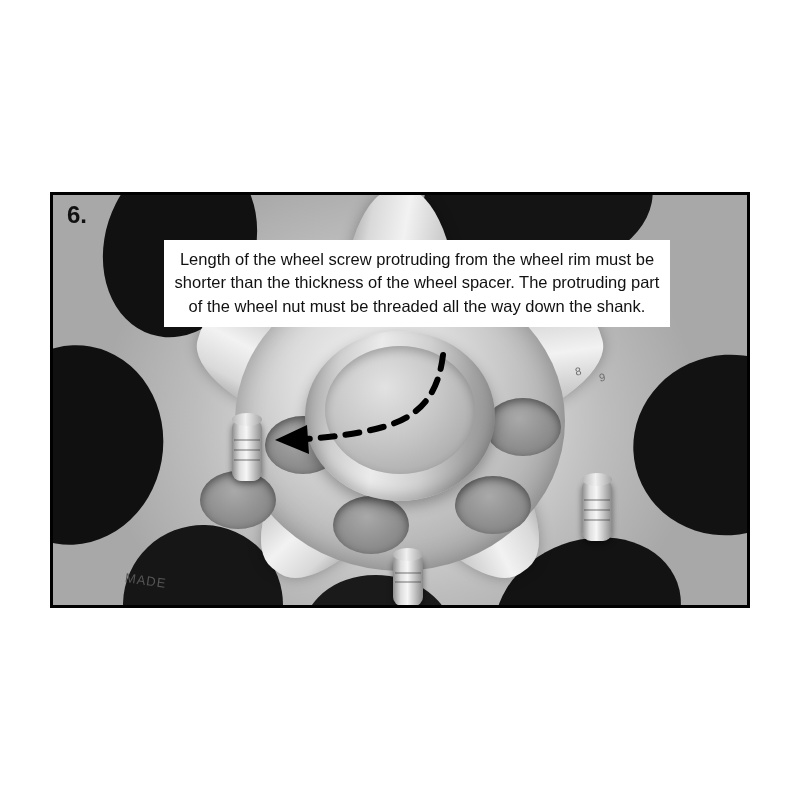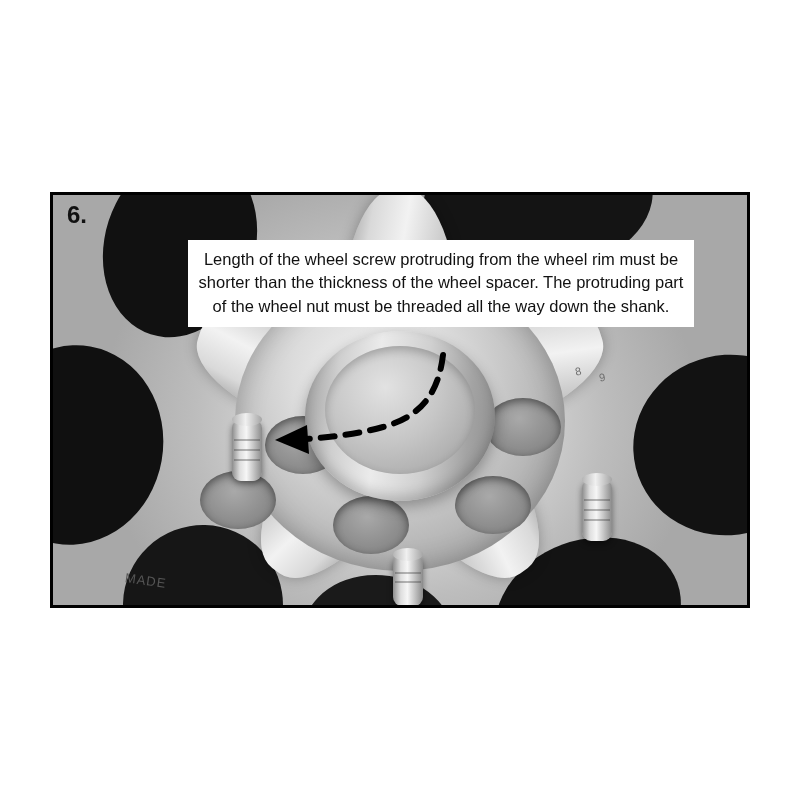--- a/index.html
+++ b/index.html
@@ -183,21 +183,20 @@
     left: 111px;
     top: 45px;
     width: 506px;
     background: #ffffff;
     color: #111111;
     font-size: 16.5px;
     line-height: 1.42;
     text-align: center;
     padding: 8px 6px 9px 6px;
     box-sizing: border-box;
-    margin-left: 24px;
   }
 
   
   .arrow {
     position: absolute;
     left: 180px;
     top: 150px;
     width: 230px;
     height: 130px;
     pointer-events: none;

